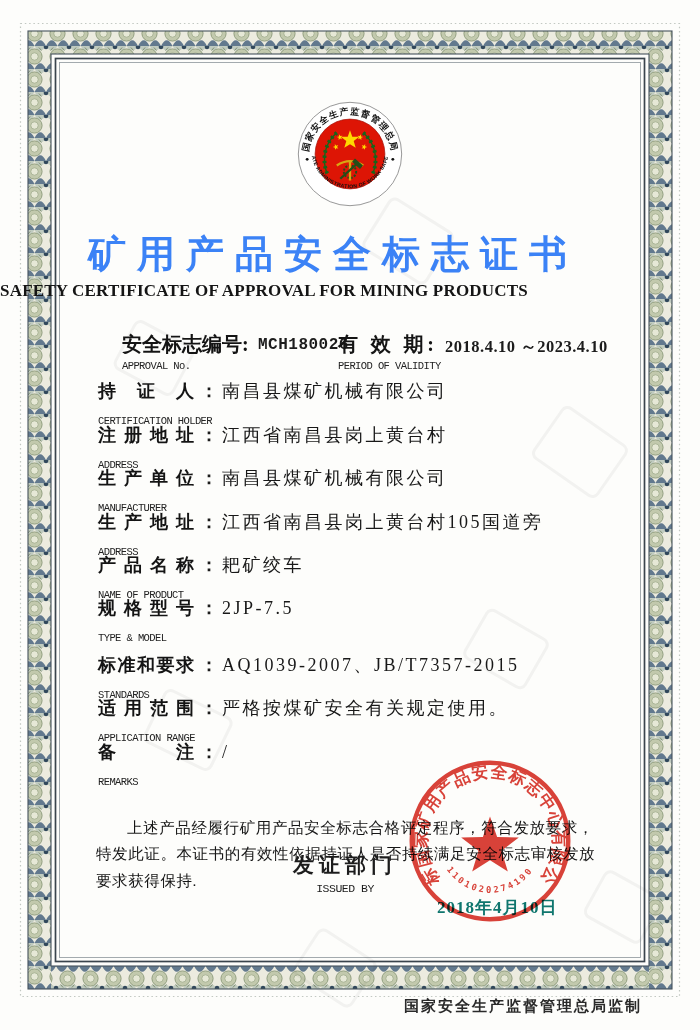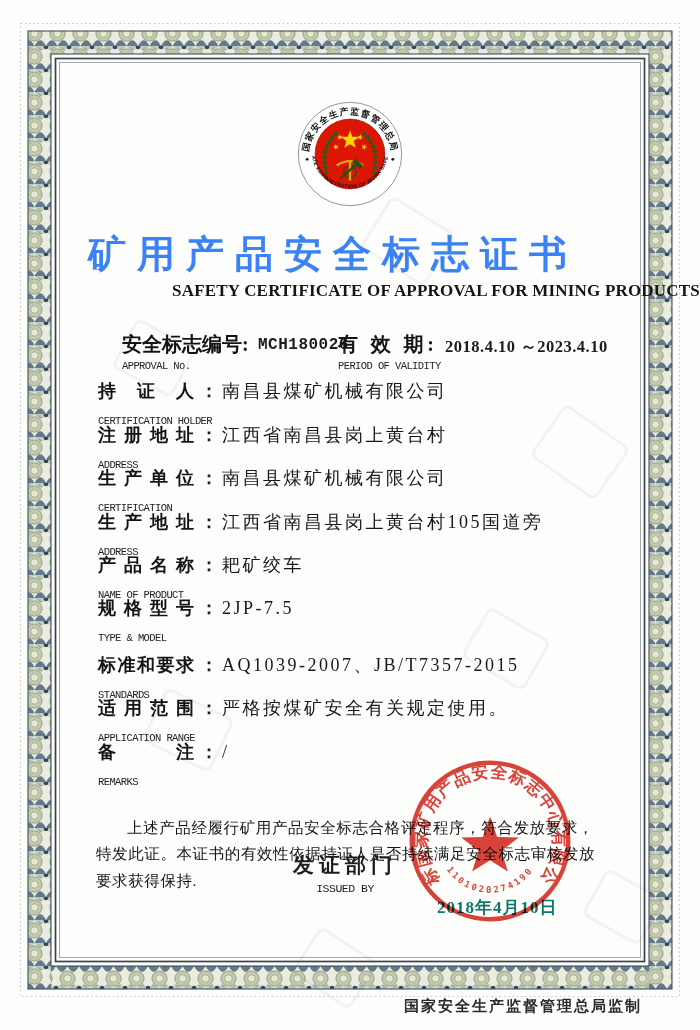--- a/index.html
+++ b/index.html
@@ -4,21 +4,21 @@
 <style>
   html,body{margin:0;padding:0;background:#f2f1ee;}
   .page{position:relative;width:700px;height:1030px;background:#fdfdfb;overflow:hidden;
         font-family:"Liberation Serif", serif;color:#1c1c1c;}
   .frame-svg{position:absolute;left:0;top:0;pointer-events:none;}
   .wm{position:absolute;border:3px solid rgba(40,40,40,.05);border-radius:8px;}
   
   .emblem{position:absolute;left:297px;top:101px;}
   .title-cn{position:absolute;left:0;top:229px;width:574px;text-align:center;
             font-size:38px;font-weight:bold;letter-spacing:11px;color:#3b82f6;margin-left:46px;}
-  .title-en{position:absolute;left:0;top:281px;width:700px;text-align:right;
+  .title-en{position:absolute;left:0;top:281px;width:700px;text-align:left;
             font-size:17px;font-weight:bold;letter-spacing:.2px;color:#151515;}
   
   .lab-cn{font-size:20px;font-weight:bold;color:#141414;white-space:nowrap;}
   .lab-en{font-family:"Liberation Mono", monospace;font-size:10.5px;color:#222;
           letter-spacing:-.6px;white-space:nowrap;margin-top:2px;}
   .apr-block{position:absolute;left:122px;top:331px;}
   .apr-value{position:absolute;left:214px;top:336px;font-family:"Liberation Mono", monospace;
              font-size:16px;font-weight:bold;letter-spacing:.5px;padding-left:44px;}
   .val-block{position:absolute;left:338px;top:331px;}
   .val-block .lab-cn{display:inline-block;width:96px;text-align-last:justify;}
@@ -160,21 +160,21 @@
         </div>
       <div class="f-en">ADDRESS</div>
     </div>
 
     <div class="frow" style="top:87px;">
       <div class="line1">
           <span class="f-lab">生 产 单 位</span>
           <span class="f-colon">：</span>
           <span class="f-val">南昌县煤矿机械有限公司</span>
         </div>
-      <div class="f-en">CERTIFICATION</div>
+      <div class="f-en">MANUFACTURER</div>
     </div>
 
     <div class="frow" style="top:131px;">
       <div class="line1">
           <span class="f-lab">生 产 地 址</span>
           <span class="f-colon">：</span>
           <span class="f-val">江西省南昌县岗上黄台村105国道旁</span>
         </div>
       <div class="f-en">ADDRESS</div>
     </div>

